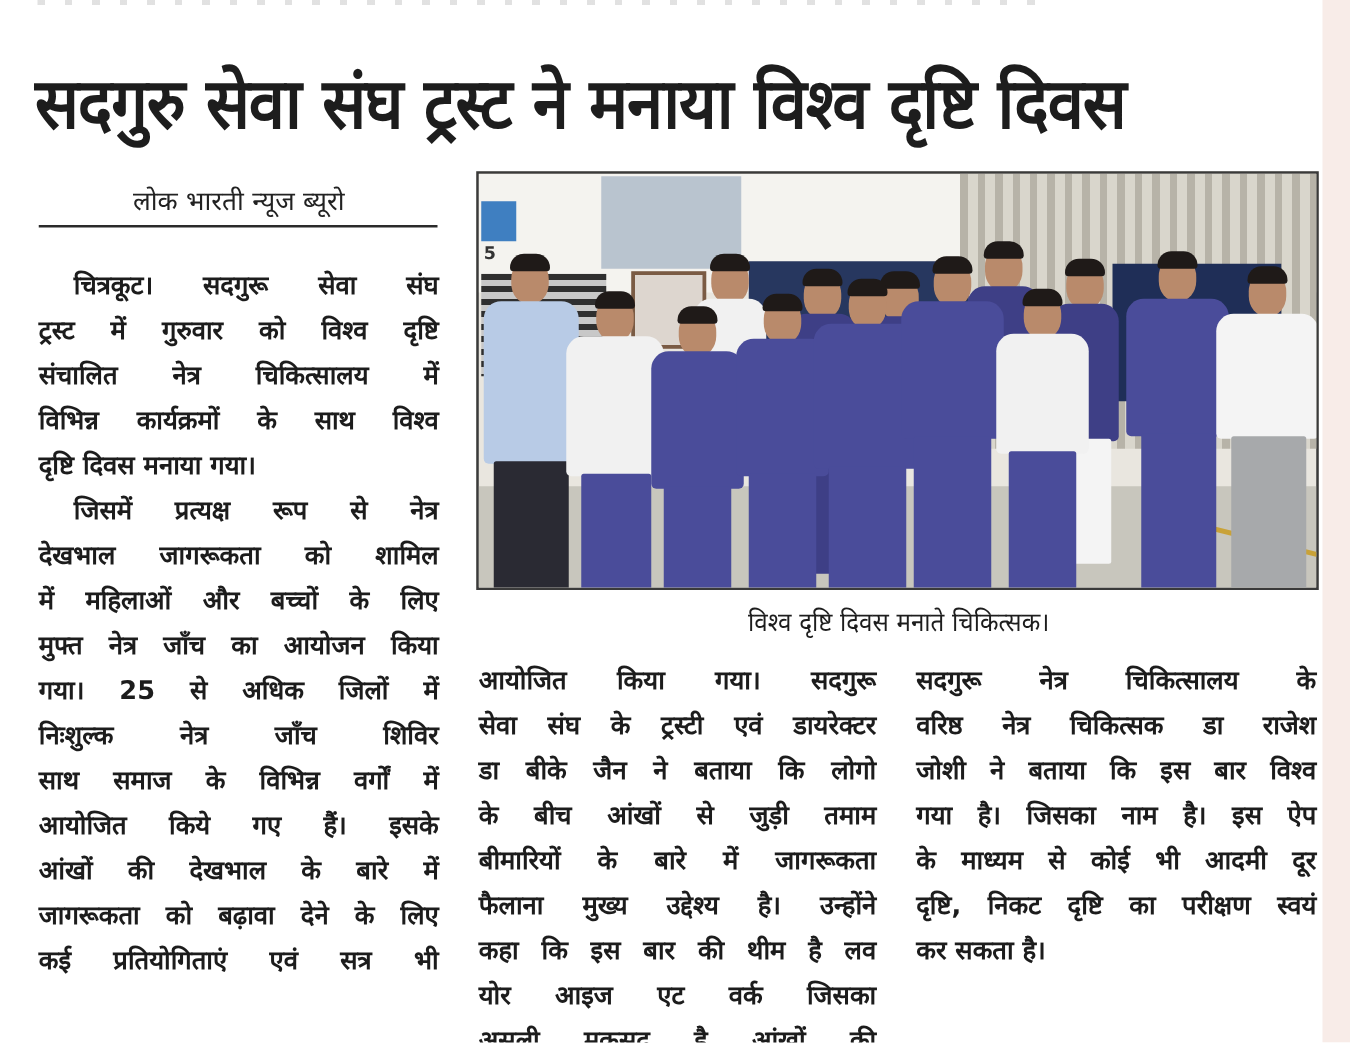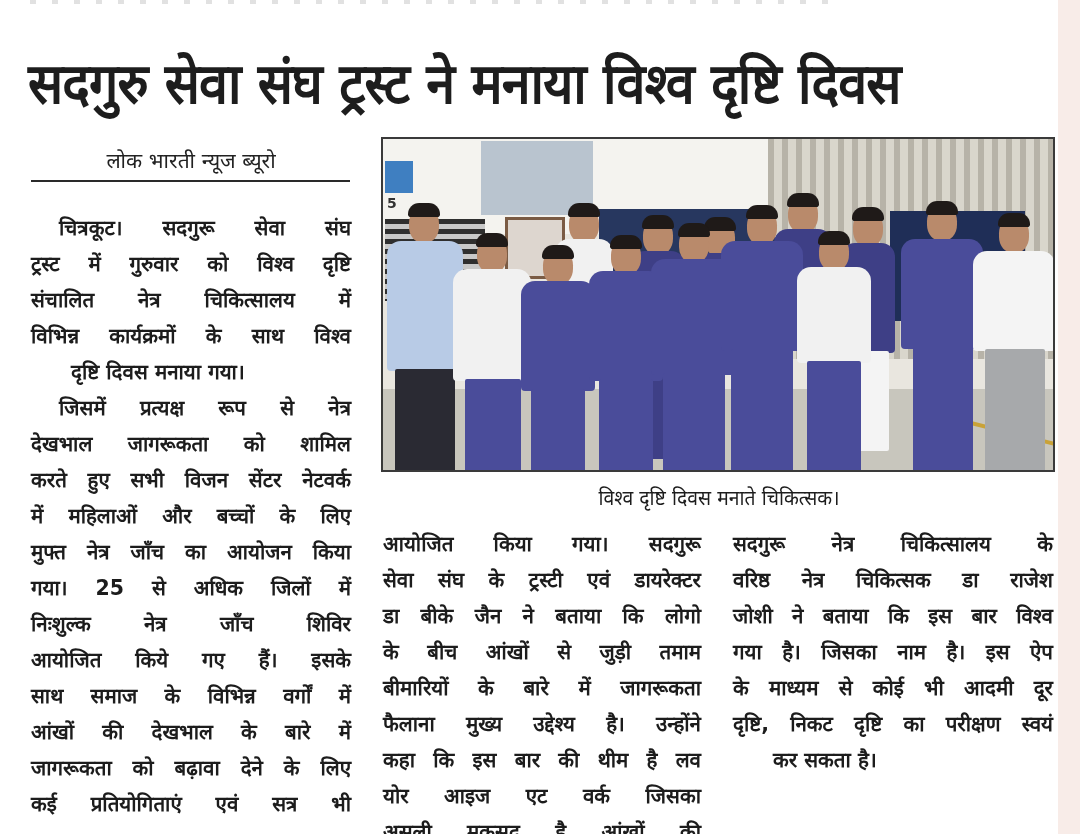--- a/index.html
+++ b/index.html
@@ -16,21 +16,21 @@
     font-family: "DejaVu Sans", sans-serif; font-weight: 700; font-size: 56px; line-height: 80px;
     color: #1d1d1d; letter-spacing: -1px; white-space: nowrap; transform: scaleX(0.93); transform-origin: left center; }
 
   .byline { position: absolute; left: 31px; top: 146px; width: 320px; text-align: center;
     font-family: "DejaVu Sans", sans-serif; font-size: 21px; line-height: 30px; color: #222; }
   .byline-rule { position: absolute; left: 31px; top: 180px; width: 319px; height: 2px; background: #2a2a2a; }
 
   .col { position: absolute; font-family: "DejaVu Sans", sans-serif; font-size: 20.5px; line-height: 36px;
     color: #1c1c1c; text-align: justify; }
   .col p { text-align: justify; text-align-last: justify; font-weight: bold; }
-  .col p.last { text-align-last: left; margin-left: 40px; }
+  .col p.last { text-align-last: left; }
   .col1 { left: 31px; top: 210px; width: 320px; }
   .col1 .indent { text-indent: 28px; }
   .col2 { left: 383px; top: 526px; width: 318px; }
   .col3 { left: 733px; top: 526px; width: 320px; }
 
   .photo { position: absolute; left: 381px; top: 137px; width: 674px; height: 335px;
     border: 2px solid #3a3a3a; overflow: hidden; background: #e9e6df; }
   .ph-wall { position: absolute; left: 0; top: 0; width: 100%; height: 95px; background: #f4f3ef; }
   .ph-roof { position: absolute; left: 385px; top: 0; width: 290px; height: 220px;
     background: repeating-linear-gradient(90deg, #b7b3a8 0 6px, #d9d6cc 6px 14px); }
@@ -73,27 +73,26 @@
   <div class="byline-rule"></div>
 
   <div class="col col1">
     <p class="indent">चित्रकूट। सदगुरू सेवा संघ</p>
     <p>ट्रस्ट में गुरुवार को विश्व दृष्टि</p>
     <p>संचालित नेत्र चिकित्सालय में</p>
     <p>विभिन्न कार्यक्रमों के साथ विश्व</p>
     <p class="last">दृष्टि दिवस मनाया गया।</p>
     <p class="indent">जिसमें प्रत्यक्ष रूप से नेत्र</p>
     <p>देखभाल जागरूकता को शामिल</p>
-    <p>करते हुए सभी विजन सेंटर नेटवर्क</p>
     <p>में महिलाओं और बच्चों के लिए</p>
     <p>मुफ्त नेत्र जाँच का आयोजन किया</p>
     <p>गया। 25 से अधिक जिलों में</p>
     <p>निःशुल्क नेत्र जाँच शिविर</p>
+    <p>साथ समाज के विभिन्न वर्गों में</p>
     <p>आयोजित किये गए हैं। इसके</p>
-    <p>साथ समाज के विभिन्न वर्गों में</p>
     <p>आंखों की देखभाल के बारे में</p>
     <p>जागरूकता को बढ़ावा देने के लिए</p>
     <p>कई प्रतियोगिताएं एवं सत्र भी</p>
   </div>
 
   <div class="photo">
     <div class="ph-wall"></div>
     <div class="ph-roof"></div>
     <div class="ph-sign"></div>
     <div class="ph-sign-num">5</div>

